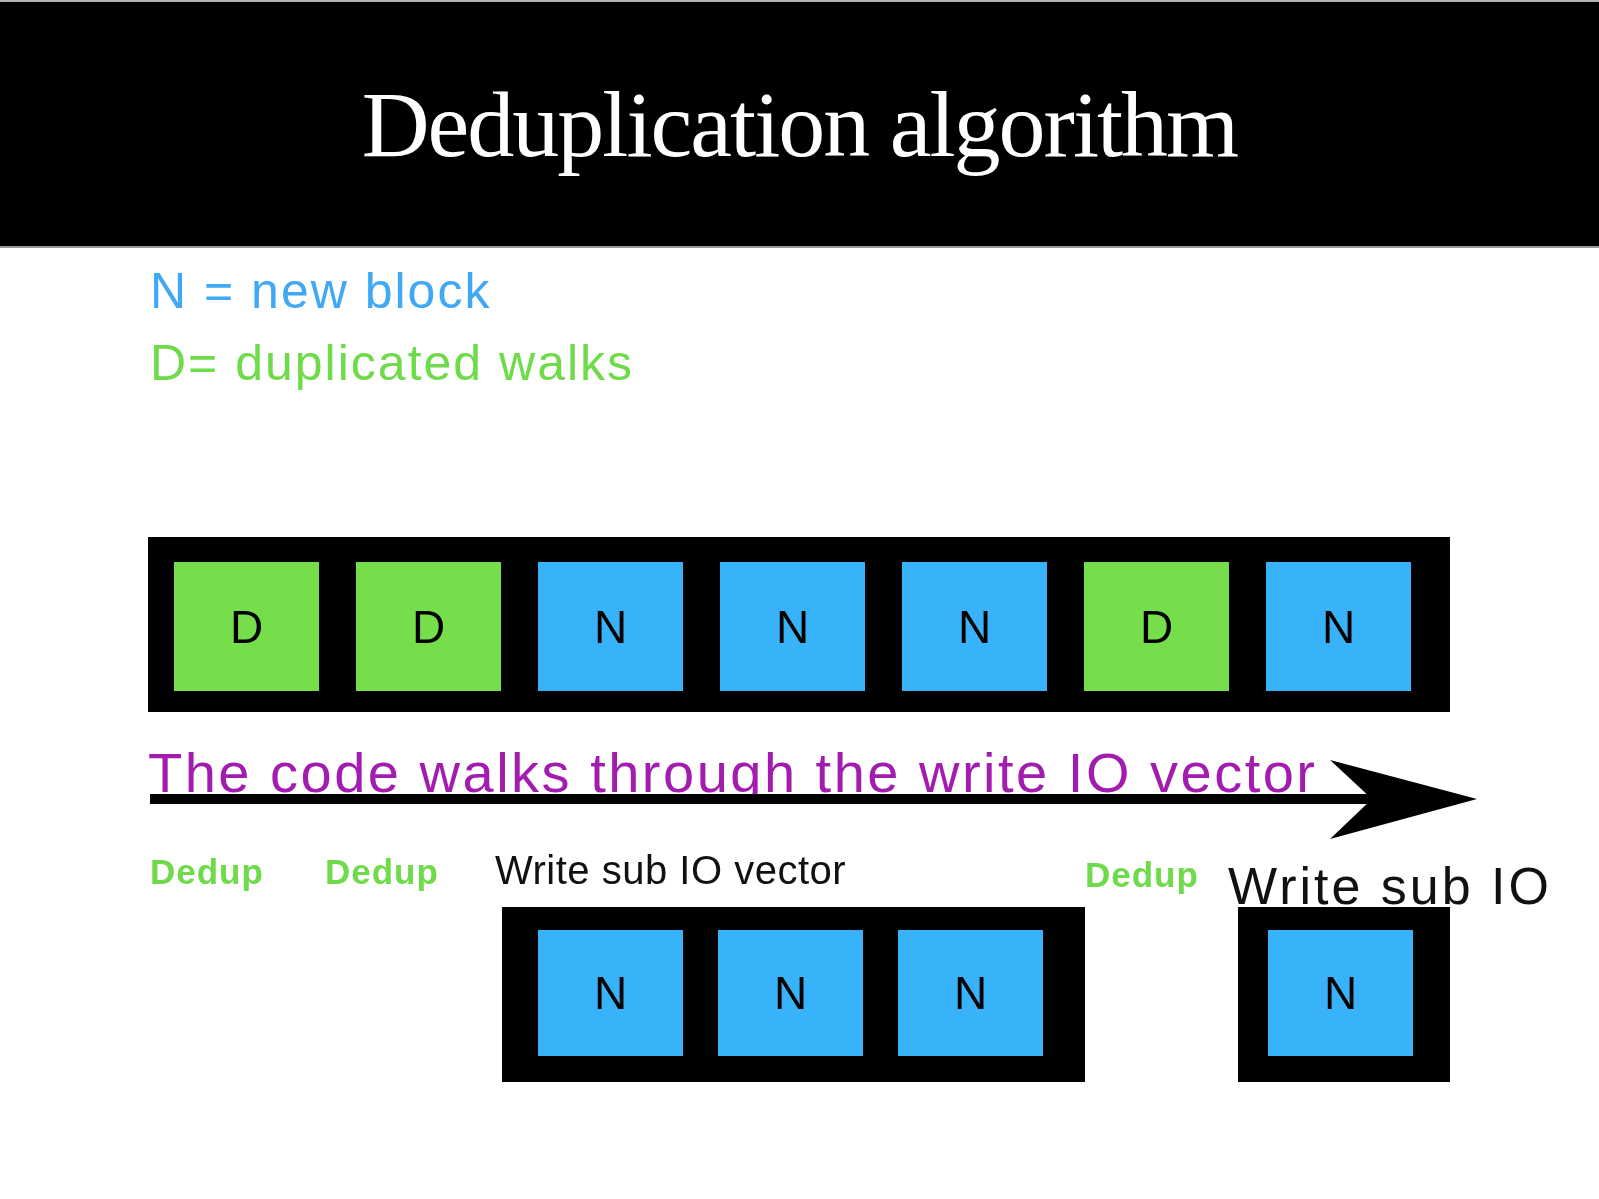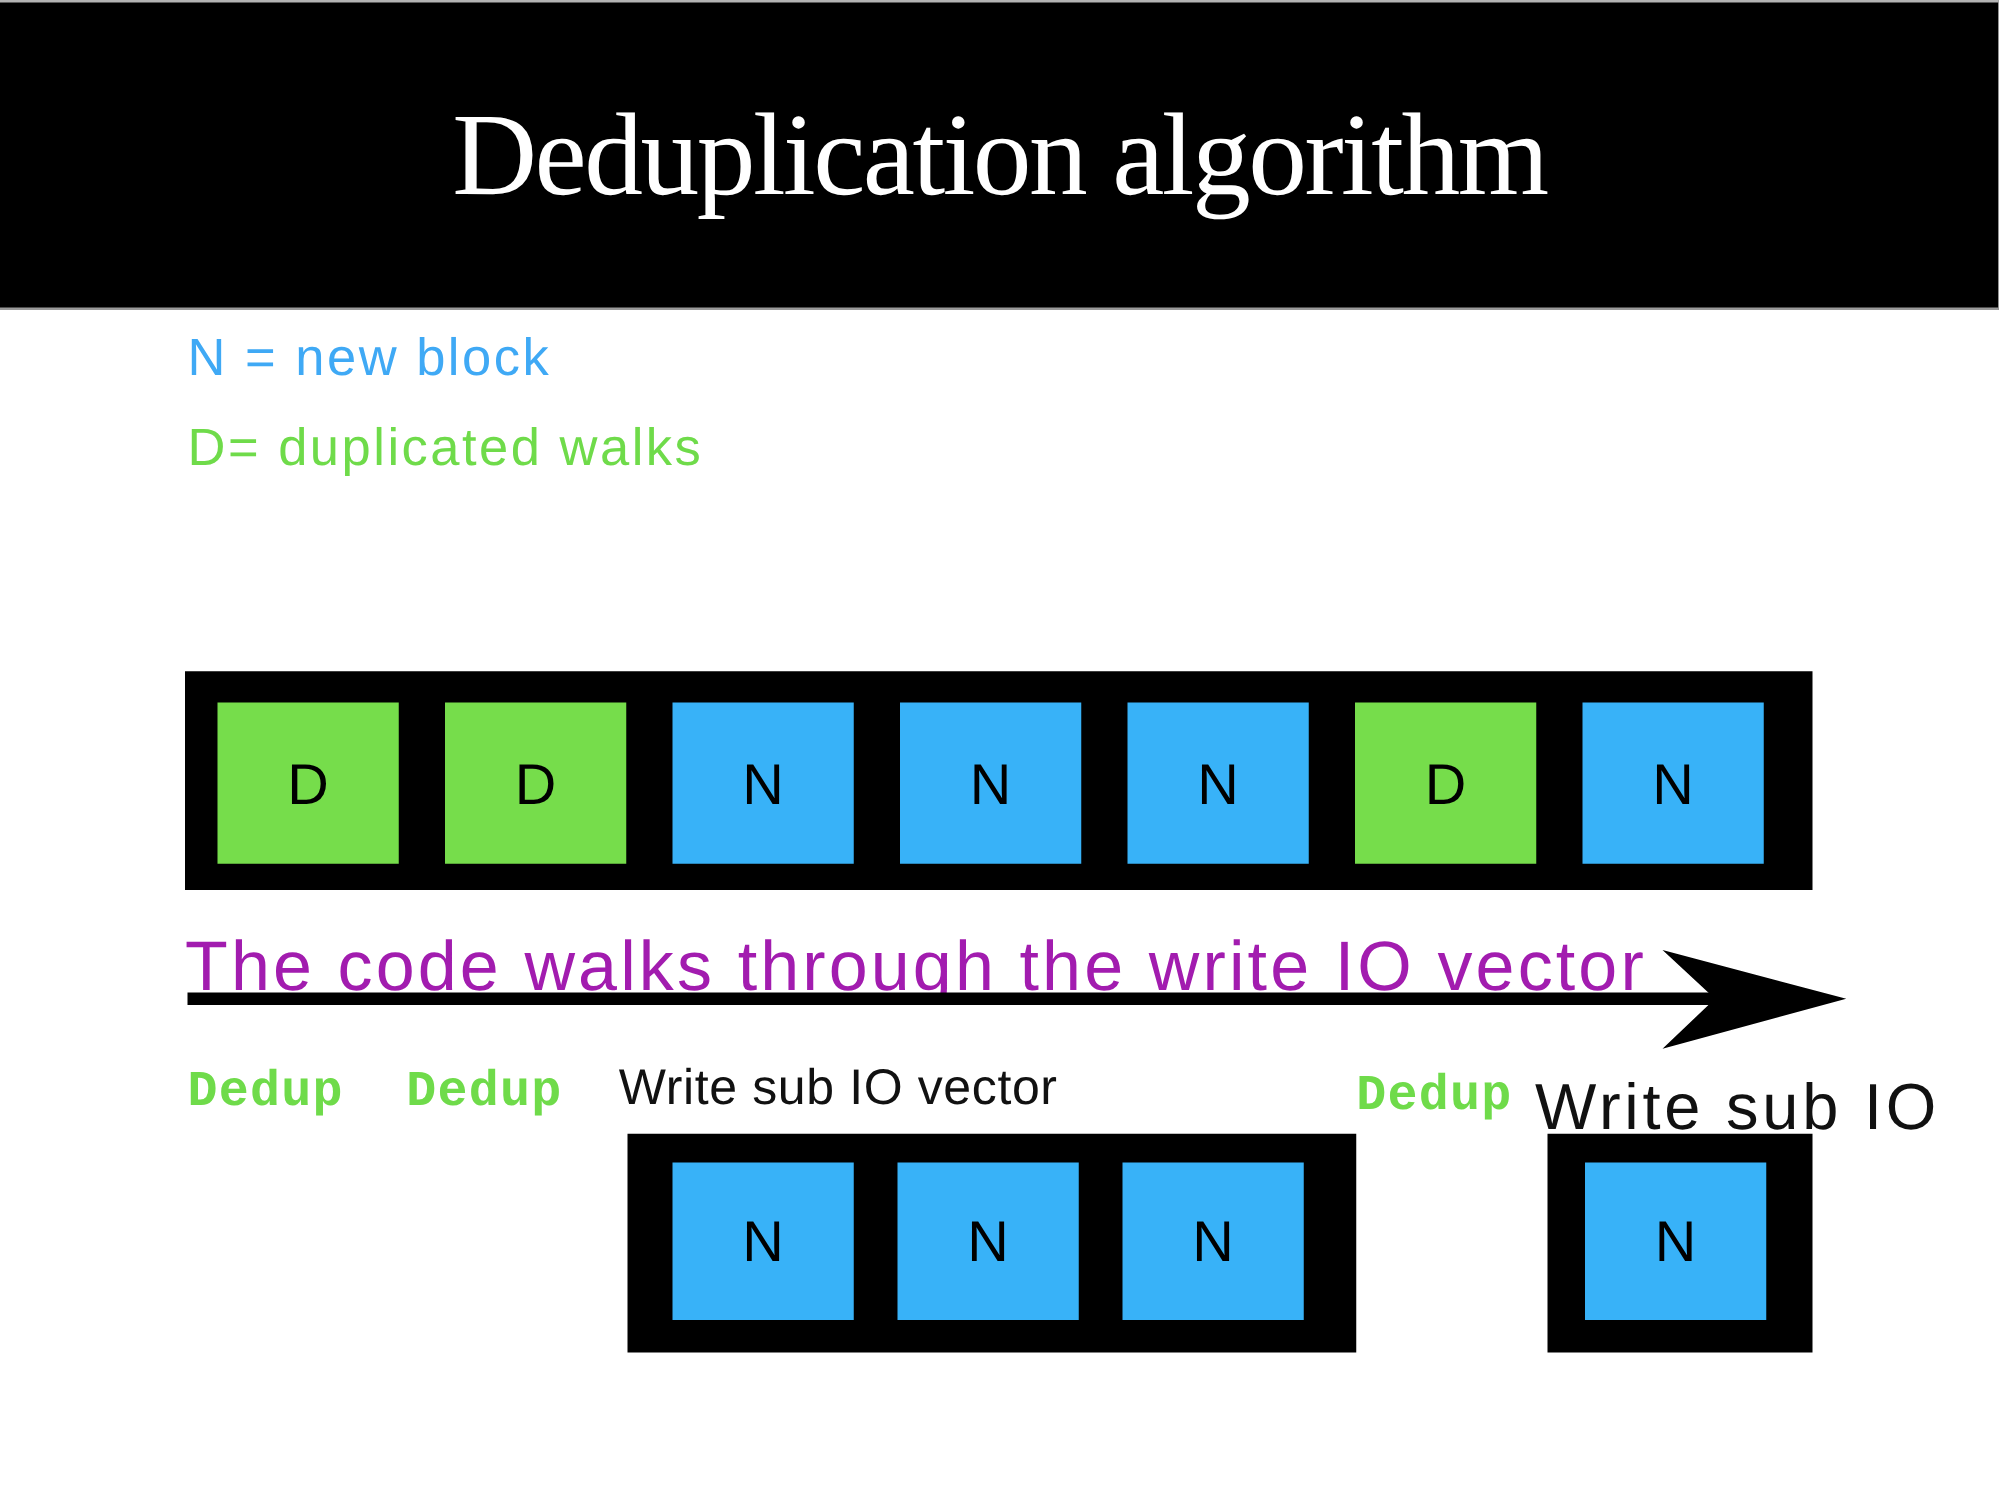--- a/index.html
+++ b/index.html
@@ -17,21 +17,21 @@
     border-bottom:2px solid #9a9a9a;
     box-sizing:border-box;
     display:flex; align-items:center; justify-content:center;
   }
   .header h1 {
     margin:0; color:#ffffff; font-family:"Liberation Serif", serif;
     font-weight:400; font-size:94px; letter-spacing:-2px; white-space:nowrap;
   }
 
   
-  .legend-line { position:absolute; left:150px; font-size:42px; letter-spacing:2px; white-space:nowrap; }
+  .legend-line { position:absolute; left:150px; font-size:50px; letter-spacing:2px; white-space:nowrap; }
   .legend-n { top:262px; color:var(--legend-blue,#3FA9F5); }
   .legend-d { top:334px; color:var(--legend-green,#6FDB4A); }
 
   
   .label { position:absolute; color:#111; white-space:nowrap; }
   .incoming-label { left:150px; top:462px; font-size:38px; letter-spacing:1px; }
   .sub1-label { left:495px; top:848px; font-size:40px; letter-spacing:0.5px; }
   .sub2-label { left:1228px; top:856px; font-size:52px; letter-spacing:3px; font-family:Liberation Sans, sans-serif; }
 
   
@@ -53,21 +53,21 @@
   
   .walk-text {
     position:absolute; left:148px; top:740px; color:#a21caf;
     font-size:56px; letter-spacing:2.5px; white-space:nowrap;
   }
   .arrow { position:absolute; left:140px; top:750px; }
 
   
   .dedup {
     position:absolute; top:852px; color:var(--legend-green,#6FDB4A);
-    font-size:40px; font-weight:bold; letter-spacing:1px; white-space:nowrap;font-family:Liberation Mono, monospace;
+    font-size:35px; font-weight:bold; letter-spacing:1px; white-space:nowrap;
   }
   .dedup-1 { left:150px; }
   .dedup-2 { left:325px; }
   .dedup-3 { left:1085px; top:855px; }
 </style>
 </head>
 <body>
 
 <div class="slide">
 

